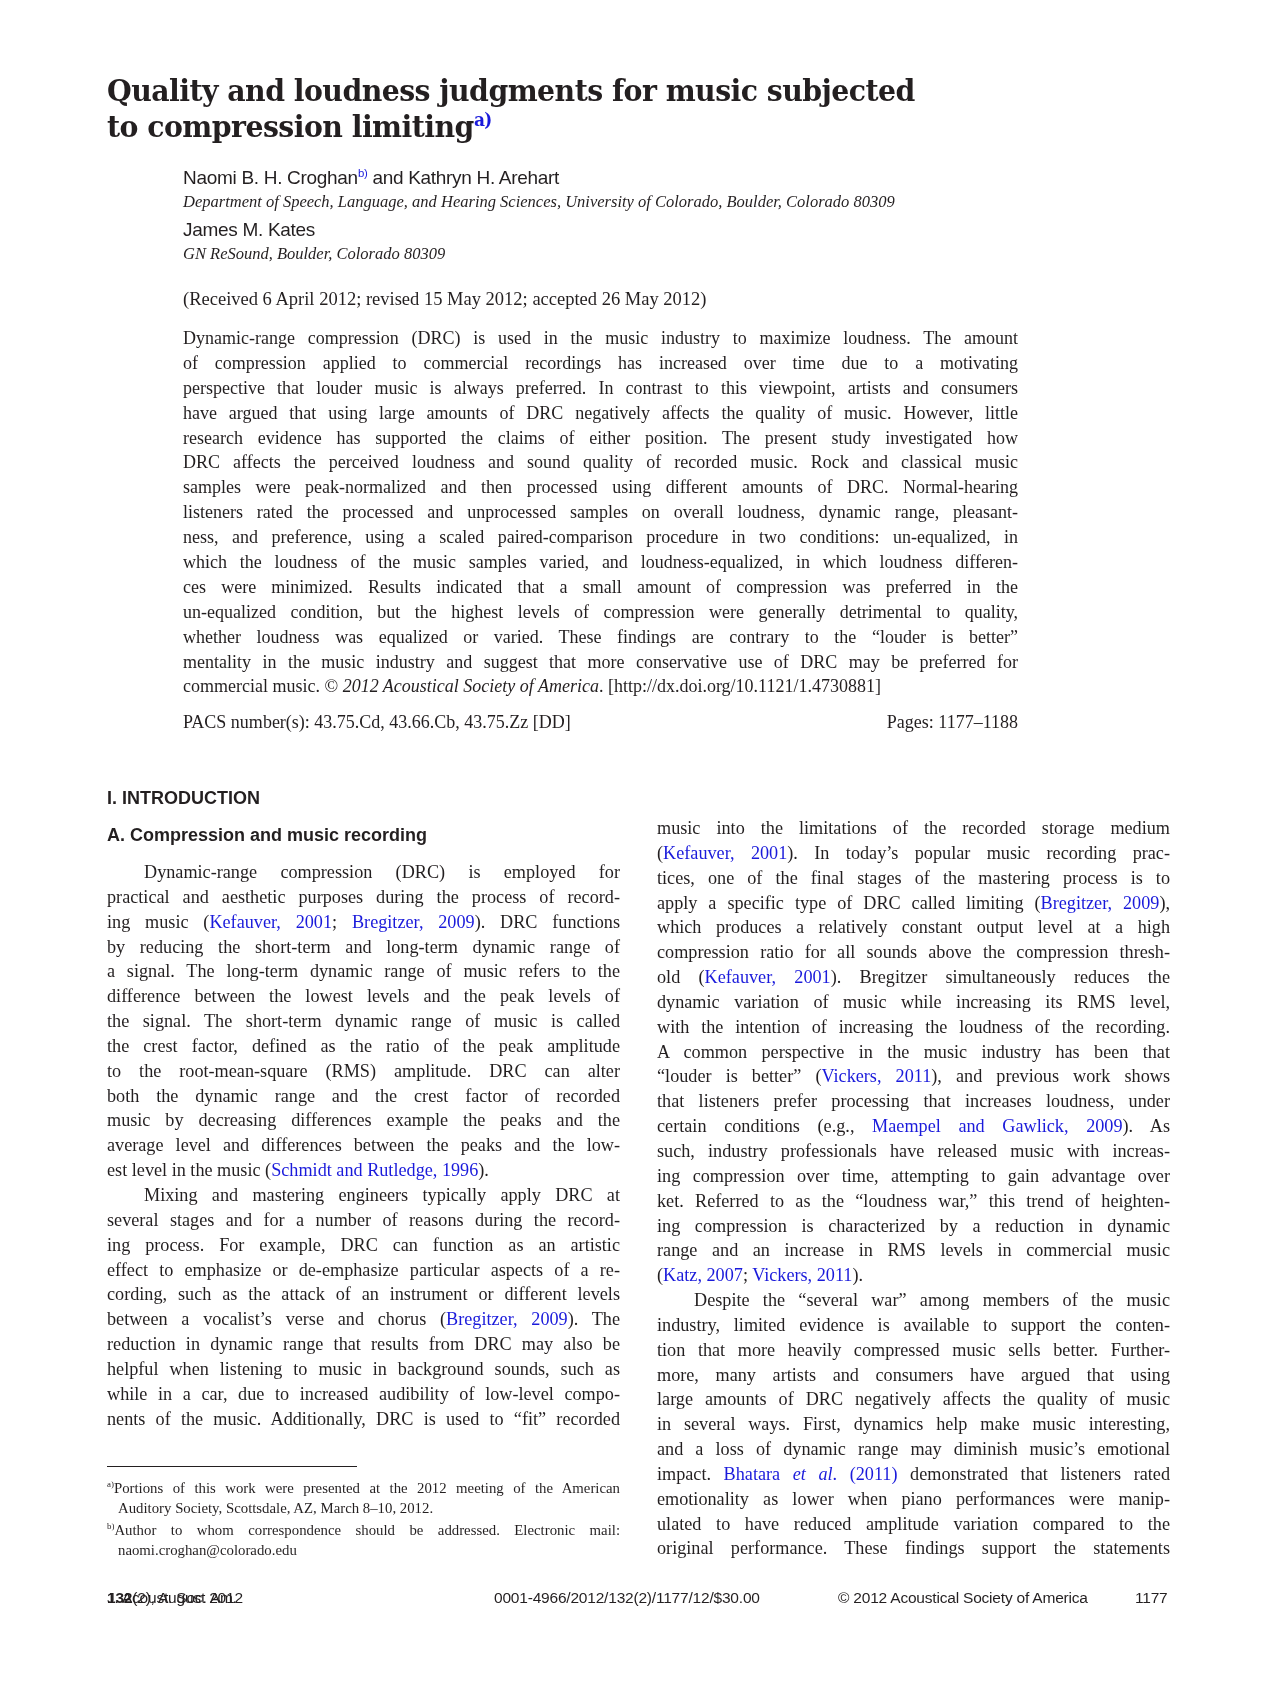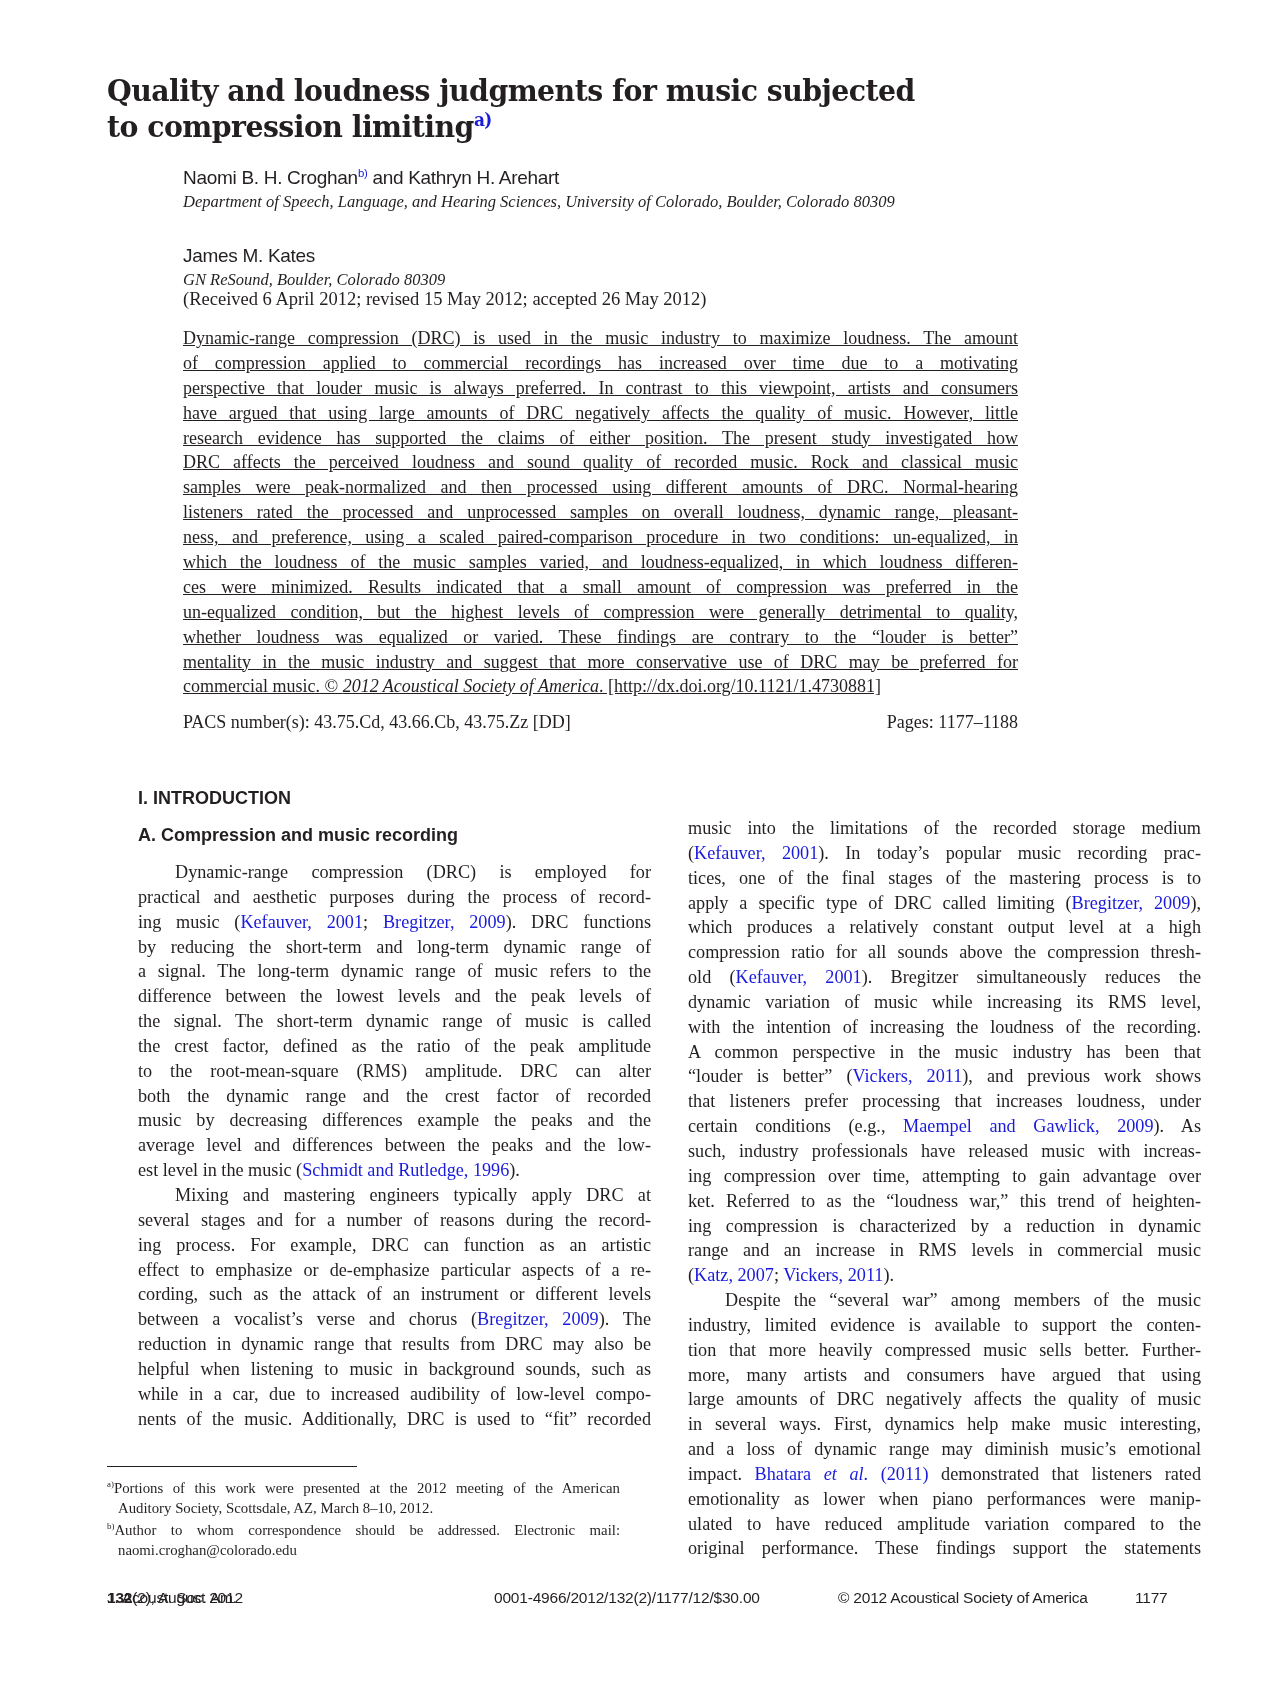--- a/index.html
+++ b/index.html
@@ -20,26 +20,26 @@
   .authors .names { font-family: "Liberation Sans", sans-serif; font-size: 19px; line-height: 24px; letter-spacing: -0.3px; }
   .authors .affil { font-family: "Liberation Serif", serif; font-style: italic; font-size: 16.5px; line-height: 24px; }
 
   #received { position: absolute; left: 183px; top: 289px; font-family: "Liberation Serif", serif; font-size: 18.5px; }
 
   #abstract {
     position: absolute; left: 183px; top: 326px; width: 835px;
     font-family: "Liberation Serif", serif; font-size: 18px; line-height: 24.9px;
     text-align: justify;
   }
-  #abstract .l { display: block; text-align: justify; text-align-last: justify; white-space: nowrap; height: 24.9px; text-decoration: underline; }
+  #abstract .l { display: block; text-align: justify; text-align-last: justify; white-space: nowrap; height: 24.9px; }
   #abstract .l.last { text-align-last: left; }
 
   #pacs-row { position: absolute; left: 183px; top: 712px; width: 835px; font-family: "Liberation Serif", serif; font-size: 18px; display: flex; justify-content: space-between; }
 
-  .col { position: absolute; top: 786px; width: 513px; font-family: "Liberation Serif", serif; font-size: 18.2px; line-height: 24.85px; margin-left: 31px; }
+  .col { position: absolute; top: 786px; width: 513px; font-family: "Liberation Serif", serif; font-size: 18.2px; line-height: 24.85px; }
   #col-left { left: 107px; }
   #col-right { left: 657px; top: 816px; }
   .col .l { display: block; text-align: justify; text-align-last: justify; white-space: nowrap; height: 24.85px; }
   .col .l.last { text-align-last: left; }
   .col .l.indent { padding-left: 37px; }
 
   .h1 { font-family: "Liberation Sans", sans-serif; font-weight: bold; font-size: 18px; height: 37px; line-height: 24px; }
   .h2 { font-family: "Liberation Sans", sans-serif; font-weight: bold; font-size: 18px; height: 37px; line-height: 24px; }
 
   #fn-rule { position: absolute; left: 107px; top: 1466px; width: 250px; height: 0; border-top: 1.2px solid #231f20; }
@@ -56,21 +56,21 @@
 
 <div id="title">
   <span class="line">Quality and loudness judgments for music subjected</span>
   <span class="line"><span>to compression limiting</span><sup class="fn blue">a)</sup></span>
 </div>
 
 <div class="authors" style="top:166px;">
   <div class="names"><span>Naomi B. H. Croghan</span><sup class="fn blue">b)</sup><span> and Kathryn H. Arehart</span></div>
   <div class="affil">Department of Speech, Language, and Hearing Sciences, University of Colorado, Boulder, Colorado 80309</div>
 </div>
-<div class="authors" style="top:244px;">
+<div class="authors" style="top:218px;">
   <div class="names">James M. Kates</div>
   <div class="affil">GN ReSound, Boulder, Colorado 80309</div>
 </div>
 
 <div id="received">(Received 6 April 2012; revised 15 May 2012; accepted 26 May 2012)</div>
 
 <div id="abstract">
   <span class="l">Dynamic-range compression (DRC) is used in the music industry to maximize loudness. The amount</span>
   <span class="l">of compression applied to commercial recordings has increased over time due to a motivating</span>
   <span class="l">perspective that louder music is always preferred. In contrast to this viewpoint, artists and consumers</span>

